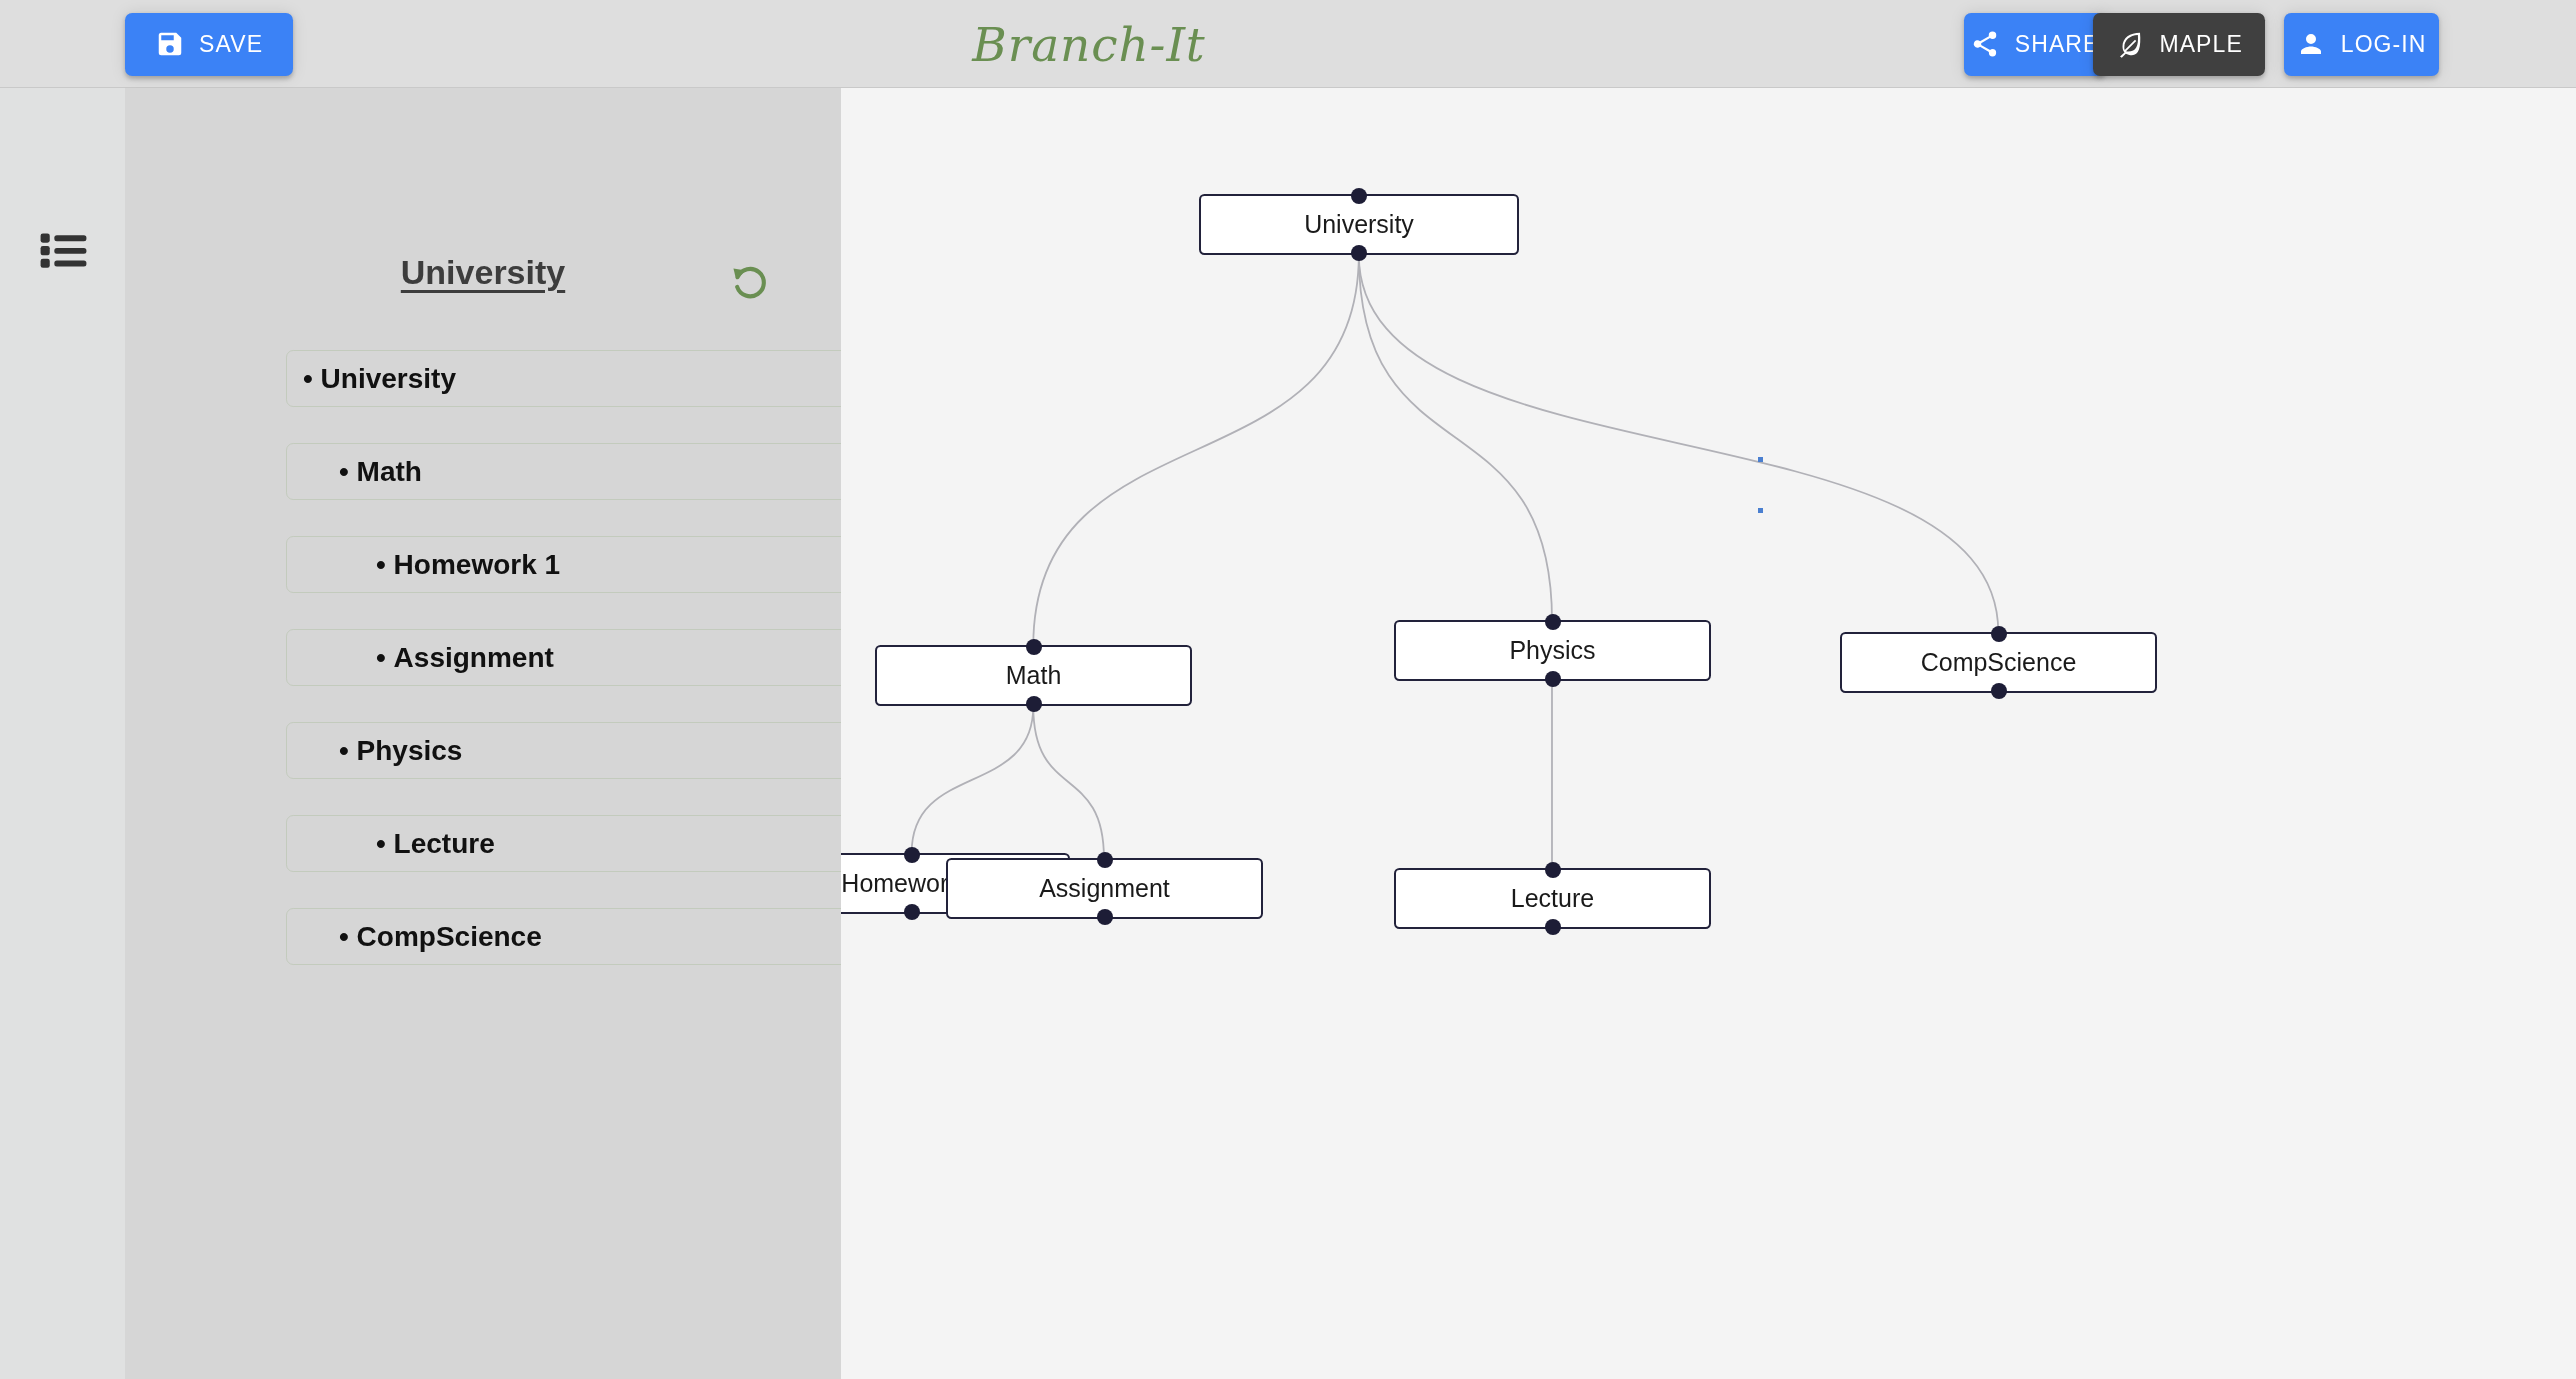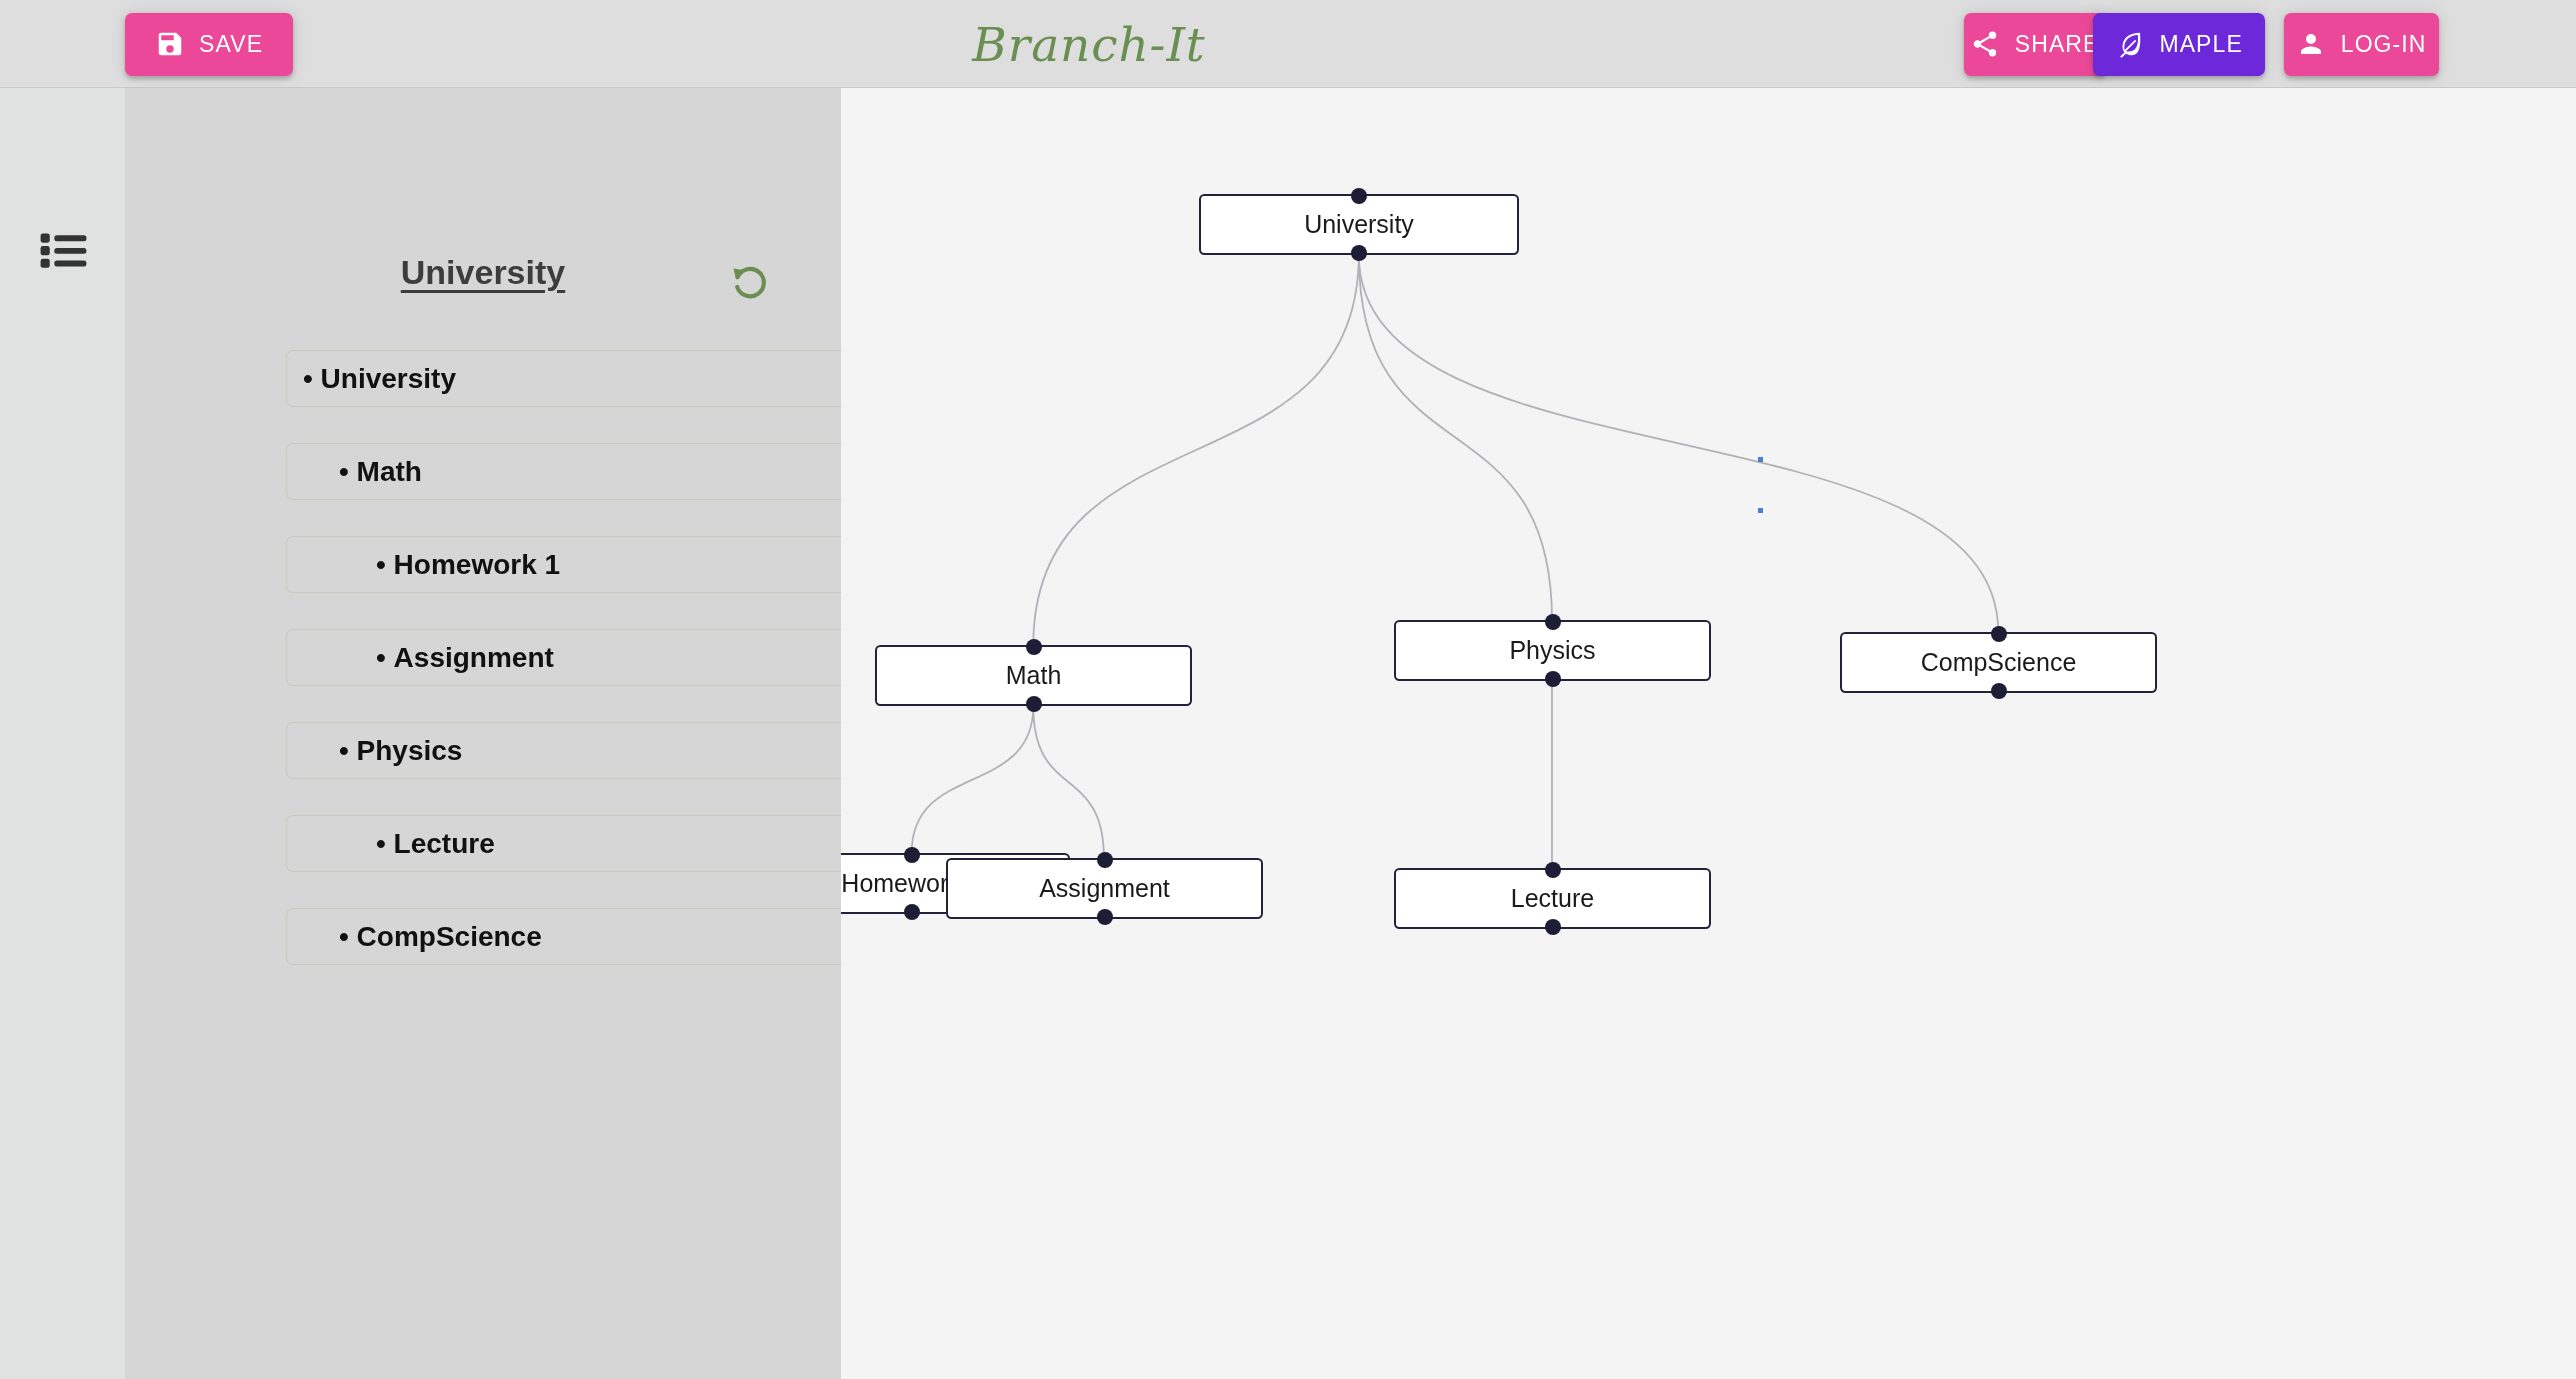--- a/index.html
+++ b/index.html
@@ -31,22 +31,22 @@
     justify-content: center;
     gap: 14.3px;
     cursor: pointer;
     box-shadow: 0 2.7px 4.5px rgba(0,0,0,0.22), 0 0.9px 16px rgba(0,0,0,0.10);
     color: #ffffff;
     font-size: 23px;
     letter-spacing: 1.1px;
     font-family: "Liberation Sans", sans-serif;
     padding: 0 23px;
   }
-  .tb-btn.green { background: #ec4899; }
-  .tb-btn.blue  { background: #6d28d9; }
+  .tb-btn.green { background: #3b82f6; }
+  .tb-btn.blue  { background: #404040; }
   .tb-btn .lbl { white-space: nowrap; line-height: 1; padding-top: 1.8px;}
   .tb-ico { width: 30px; height: 30px; flex: 0 0 30px; display:block; }
 
   #btn-save  { left: 125px;  width: 168px; }
   #btn-share { left: 1964px; width: 142px; }
   #btn-maple { left: 2093px; width: 172px; }
   #btn-login { left: 2284px; width: 155px; }
 
   #app-logo {
     position: absolute;

